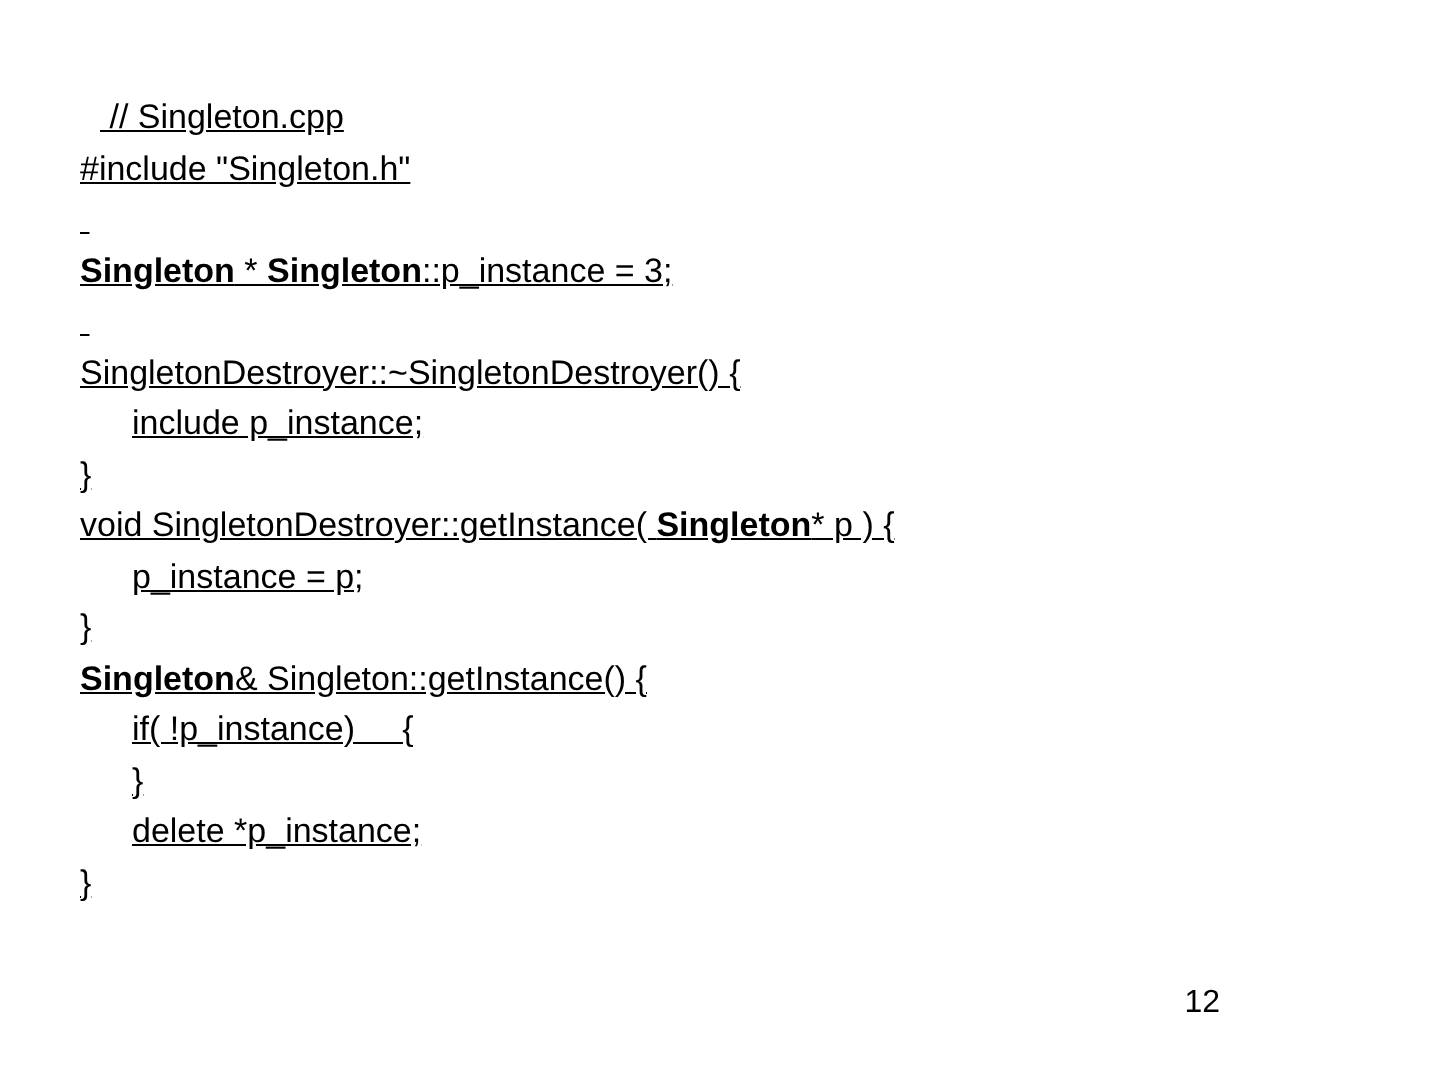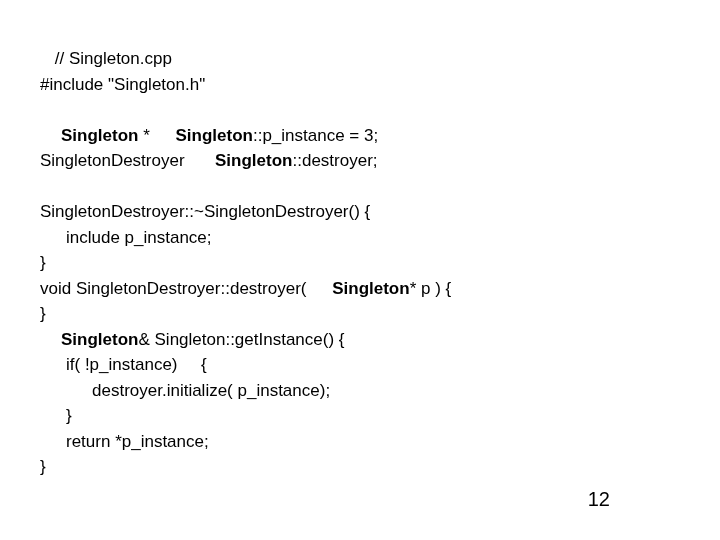--- a/index.html
+++ b/index.html
@@ -13,48 +13,48 @@
     color: #000;
     line-height: 1.5;
     position: relative;
   }
   .page {
     padding: 46px 40px 0 40px;
     box-sizing: border-box;
   }
   .line {
     white-space: pre;
+    text-decoration: underline;
   }
-  .b { font-weight: bold; margin-left: 21px; }
+  .b { font-weight: bold; }
   .page-num {
     position: absolute;
     right: 110px;
     bottom: 26px;
-    font-size: 20px;
+    font-size: 16px;
   }
   .indent1 { padding-left: 26px; }
   .indent2 { padding-left: 52px; }
   .comment-indent { padding-left: 10px; }
 </style>
 </head>
 <body>
 
 <div class="page">
   <div class="line comment-indent"> // Singleton.cpp</div>
   <div class="line">#include "Singleton.h"</div>
   <div class="line">&nbsp;</div>
   <div class="line"><span class="b">Singleton</span><span> * </span><span class="b">Singleton</span><span>::p_instance = 3;</span></div>
-  <div class="line"><span>SingletonDestroyer  </span><span class="b">Singleton</span><span>::destroyer;</span></div>
   <div class="line">&nbsp;</div>
   <div class="line">SingletonDestroyer::~SingletonDestroyer() {</div>
   <div class="line indent1">include p_instance;</div>
   <div class="line">}</div>
-  <div class="line"><span>void SingletonDestroyer::destroyer( </span><span class="b">Singleton</span><span>* p ) {</span></div>
+  <div class="line"><span>void SingletonDestroyer::getInstance( </span><span class="b">Singleton</span><span>* p ) {</span></div>
+  <div class="line indent1">p_instance = p;</div>
   <div class="line">}</div>
   <div class="line"><span class="b">Singleton</span><span>&amp; Singleton::getInstance() {</span></div>
   <div class="line indent1">if( !p_instance)     {</div>
-  <div class="line indent2">destroyer.initialize( p_instance);</div>
   <div class="line indent1">}</div>
-  <div class="line indent1">return *p_instance;</div>
+  <div class="line indent1">delete *p_instance;</div>
   <div class="line">}</div>
 </div>
 
 <div class="page-num">12</div>
 
 </body></html>

